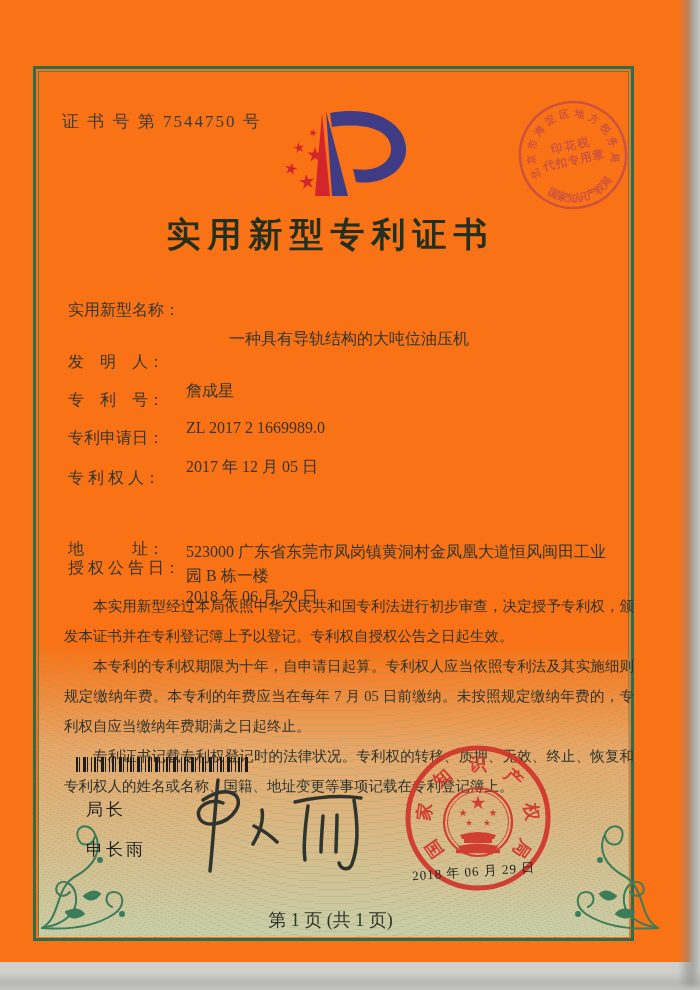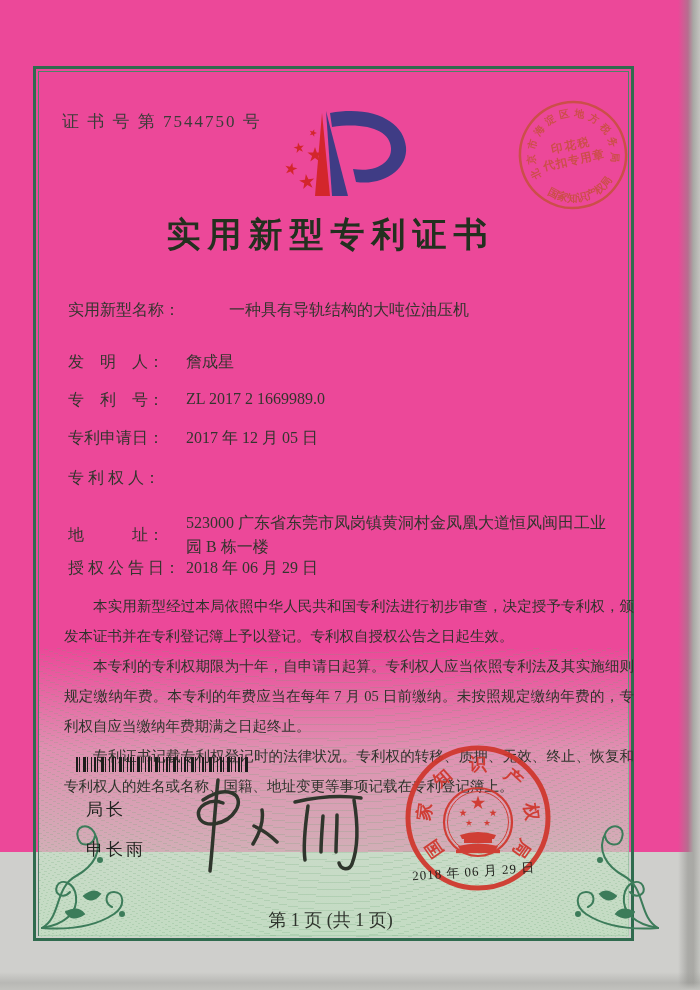--- a/index.html
+++ b/index.html
@@ -2,22 +2,22 @@
 <html><head>
 <meta charset="utf-8">
 <style>
   html,body{margin:0;padding:0;}
   body{
     width:700px;height:990px;overflow:hidden;
     background:#cfcfcc;
     font-family:"Liberation Serif","DejaVu Serif",serif;
   }
   .paper{
-    position:absolute;left:0;top:0;width:700px;height:852px;
-    background:#ec4899;
+    position:absolute;left:0;top:0;width:700px;height:962px;
+    background:#f97316;
   }
   .scan-shadow-right{
     position:absolute;top:0;left:678px;width:22px;height:990px;
     background:linear-gradient(90deg,rgba(160,160,156,0) 0%,rgba(140,140,136,.55) 45%,#a9a9a5 70%,#c4c4c0 100%);
   }
   .scan-shadow-bottom{
     position:absolute;left:0;top:972px;width:700px;height:18px;
     background:linear-gradient(180deg,rgba(170,170,166,0) 0%,rgba(150,150,146,.4) 60%,#c2c2be 100%);
   }
   .frame{
@@ -40,21 +40,21 @@
     font-size:17px;color:#3a3c38;letter-spacing:2px;
   }
   .logo{position:absolute;left:280px;top:103px;z-index:3;}
   .tax-stamp{position:absolute;left:506px;top:88px;z-index:3;opacity:.92;}
   .title{
     position:absolute;left:33px;top:212px;width:595px;z-index:3;
     text-align:center;font-size:34px;font-weight:bold;color:#23301f;letter-spacing:7px;
   }
   .row{position:absolute;left:68px;right:60px;display:flex;z-index:3;font-size:16px;color:#33352e;}
   .row .label{flex:0 0 118px;white-space:pre;}
-  .row .value{flex:1;}
+  .row .value{flex:1;margin-top:29px;}
   .row-name{top:300px;gap:43px;} .row-inventor{top:352px;} .row-patno{top:390px;}
   .row-filing{top:428px;justify-content:space-between;} .row-patentee{top:468px;} .row-address{top:511px;align-items:center;}
   .row-grant{top:558px;}
   .row-address .value{max-width:424px;line-height:24px;}
   .grant-left{flex:0 0 294px;display:flex;}
   .grant-right{display:flex;}
   .grant-right .label2{white-space:pre;}
   .paragraphs{
     position:absolute;left:64px;top:591px;width:570px;z-index:3;
     font-size:14.5px;line-height:30px;color:#2e332c;text-align:justify;

